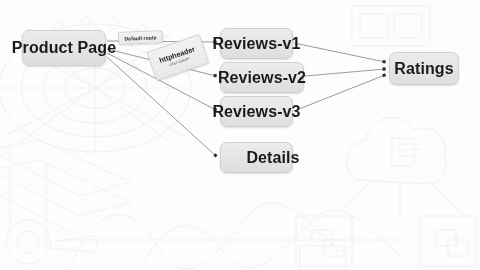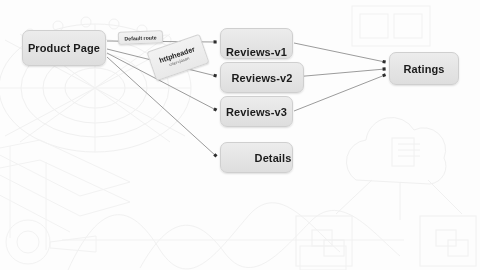--- a/index.html
+++ b/index.html
@@ -39,28 +39,28 @@
     position: absolute;
     box-sizing: border-box;
     display: flex;
     align-items: center;
     justify-content: center;
     background: linear-gradient(180deg, #ececec 0%, #e4e4e4 55%, #dedede 100%);
     border: 1px solid #cfcfcf;
     border-radius: 7px;
     box-shadow: 0 1px 2px rgba(0,0,0,0.13);
     color: #1b1b1b;
-    font-size: 11px;
+    font-size: 16px;
     font-weight: bold;
     letter-spacing: 0.1px;
     white-space: nowrap;
   }
 
   #node-productpage { left: 22px;  top: 30px;  width: 84px;  height: 36px; }
-  #node-reviews-v1  { left: 220px; top: 28px;  width: 73px;  height: 31px; align-items: flex-end; }
+  #node-reviews-v1  { left: 220px; top: 28px;  width: 73px;  height: 31px; }
   #node-reviews-v2  { left: 220px; top: 62px;  width: 84px;  height: 31px; }
   #node-reviews-v3  { left: 220px; top: 96px;  width: 73px;  height: 31px; }
   #node-details     { left: 220px; top: 142px; width: 73px;  height: 31px; padding-left: 33px; }
   #node-ratings     { left: 389px; top: 52px;  width: 70px;  height: 33px; }
 
   
   .edge-label {
     position: absolute;
     box-sizing: border-box;
     display: flex;

